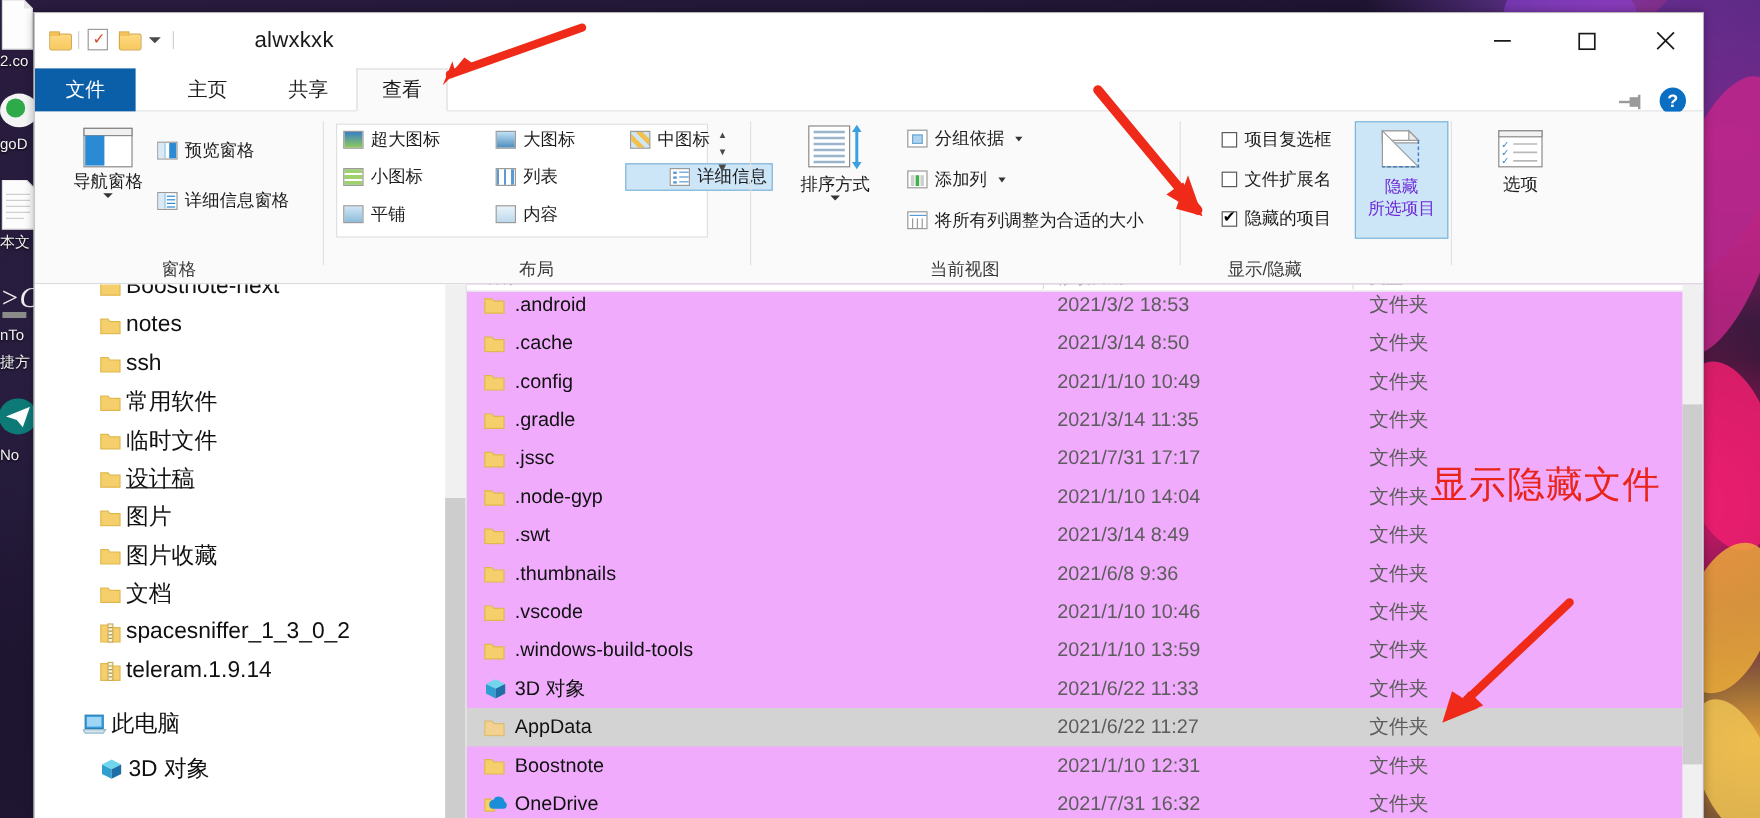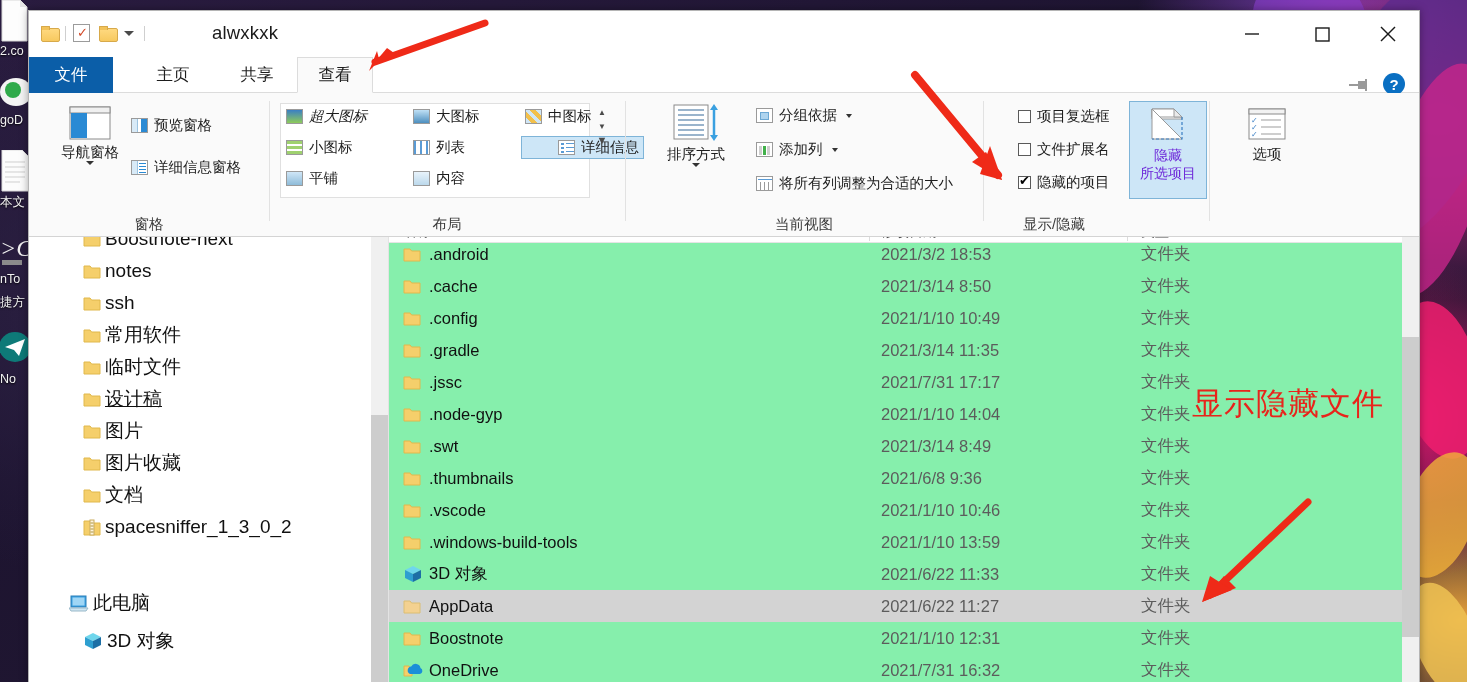--- a/index.html
+++ b/index.html
@@ -140,21 +140,21 @@
     font-size:19px; color:#111;
   }
   .nav-row .nm { margin-left:4px; }
   #navscroll {
     position:absolute; left:342px; top:0; width:17px; height:446px; background:#f0f0f0;
   }
   #navthumb { position:absolute; left:0; width:17px; background:#cdcdcd; }
   #nav-vdiv { position:absolute; left:359px; top:0; width:1px; height:446px; background:#e3e3e3; }
 
   #listpane {
-    position:absolute; left:360px; top:0; right:0; height:446px; background:#86efac; overflow:hidden;
+    position:absolute; left:360px; top:0; right:0; height:446px; background:#f0abfc; overflow:hidden;
   }
   #colheader {
     position:absolute; left:0; top:0; right:0; height:6px; background:#fff;
     border-bottom:1px solid #e5e5e5; overflow:hidden;
   }
   .colhdr-txt { position:absolute; top:-14px; font-size:14px; color:#444; }
   .colhdr-div { position:absolute; top:-16px; width:1px; height:20px; background:#dcdcdc; }
   .file-row {
     position:absolute; left:0; right:0; height:32px; display:flex; align-items:center;
     font-size:16.5px; color:#111;
@@ -321,21 +321,21 @@
         <span>详细信息窗格</span>
       </div>
 
       <div class="rgroup-label">窗格</div>
     </div>
     <div class="rgroup-divider" style="left:240px;"></div>
 
     <div class="rgroup" style="left:241px;width:354px;">
       <div style="position:absolute;left:10px;top:10px;width:310px;height:95px;border:1px solid #e0e0e0;background:#fff;"></div>
 
-      <div class="smitem" style="left:16px;top:14px;font-style:italic;">
+      <div class="smitem" style="left:16px;top:14px;">
         <span class="icotile" style="background:linear-gradient(#3a7fc4,#8ecb5a);"></span>
         <span>超大图标</span>
       </div>
       <div class="smitem" style="left:143px;top:14px;">
         <span class="icotile" style="background:linear-gradient(#bfe0f5,#4d8fbf);"></span>
         <span>大图标</span>
       </div>
       <div class="smitem" style="left:255px;top:14px;">
         <span class="icotile" style="background:repeating-linear-gradient(45deg,#cfe6f7 0 4px,#f2c04c 4px 8px);"></span>
         <span>中图标</span>
@@ -543,20 +543,33 @@
           <rect x="7" y="1" width="4" height="15" fill="#fdf4dd" stroke="#c9ab5e"></rect>
           <g stroke="#b09640">
               <line x1="7.5" y1="4" x2="10.5" y2="4"></line>
               <line x1="7.5" y1="7" x2="10.5" y2="7"></line>
               <line x1="7.5" y1="10" x2="10.5" y2="10"></line>
               <line x1="7.5" y1="13" x2="10.5" y2="13"></line>
             </g>
         </svg>
         <span class="nm">spacesniffer_1_3_0_2</span>
       </div>
+      <div class="nav-row" style="top:306px;">
+        <svg width="18" height="17" viewBox="0 0 18 17" style="margin-left:54px;">
+          <path d="M1 2 h6 l1.6 2 H17 v12 H1 z" fill="#f5cf6b" stroke="#e0b84c"></path>
+          <rect x="7" y="1" width="4" height="15" fill="#fdf4dd" stroke="#c9ab5e"></rect>
+          <g stroke="#b09640">
+              <line x1="7.5" y1="4" x2="10.5" y2="4"></line>
+              <line x1="7.5" y1="7" x2="10.5" y2="7"></line>
+              <line x1="7.5" y1="10" x2="10.5" y2="10"></line>
+              <line x1="7.5" y1="13" x2="10.5" y2="13"></line>
+            </g>
+        </svg>
+        <span class="nm">teleram.1.9.14</span>
+      </div>
       <div class="nav-row" style="top:350px;">
         <svg width="20" height="17" viewBox="0 0 20 17" style="margin-left:40px;">
           <rect x="2" y="1" width="15" height="11" fill="#3aa0e0" stroke="#2a7fb8"></rect>
           <rect x="3.5" y="2.5" width="12" height="8" fill="#9fd6f5"></rect>
           <path d="M0 13 h19 l-2 3 H2 z" fill="#cfe6f2" stroke="#9ab9c9"></path>
         </svg>
         <span class="nm">此电脑</span>
       </div>
       <div class="nav-row" style="top:388px;">
         <svg width="20" height="18" viewBox="0 0 20 18" style="margin-left:54px;">

